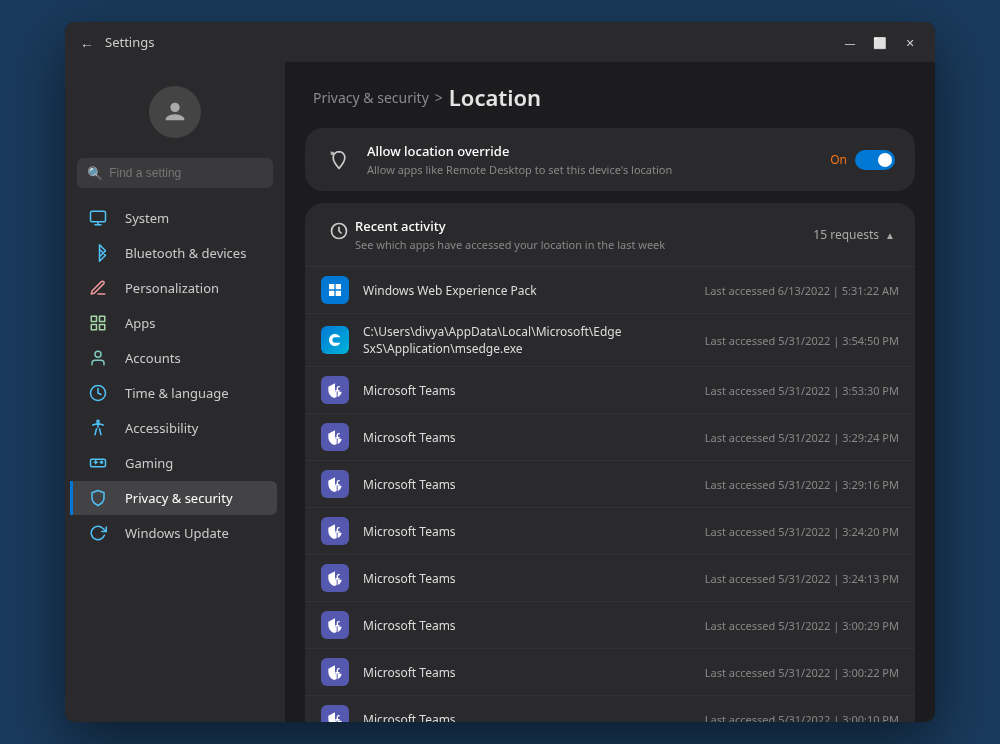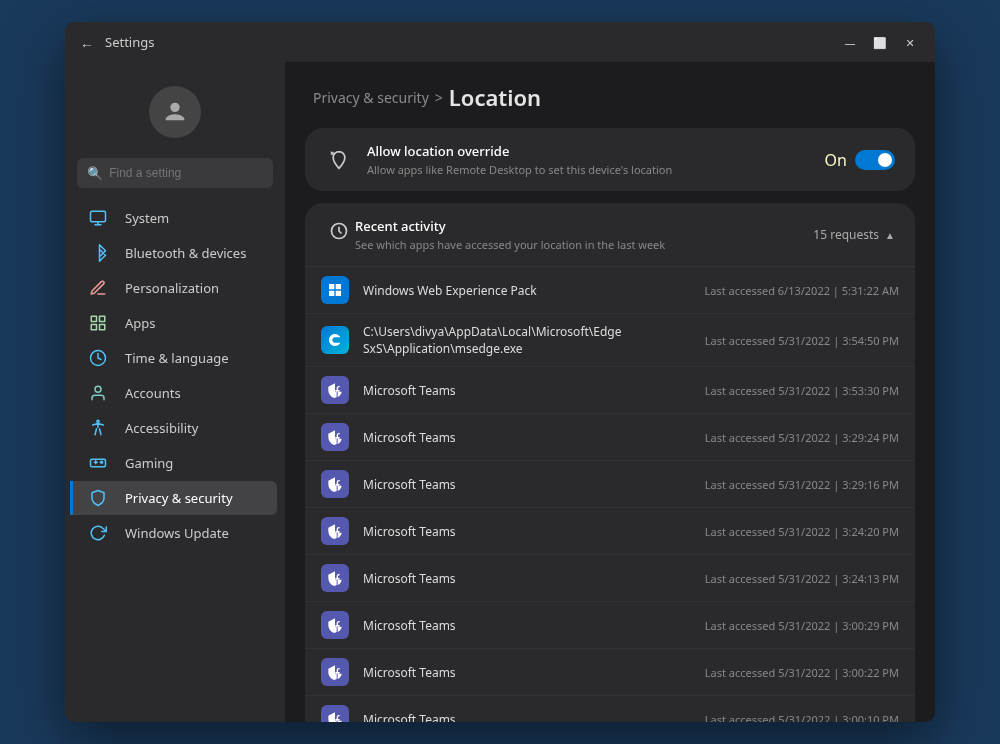--- a/index.html
+++ b/index.html
@@ -221,22 +221,22 @@
       color: #888;
       font-size: 11px;
       margin-top: 2px;
     }
     .toggle-area {
       display: flex;
       align-items: center;
       gap: 8px;
     }
     .toggle-label {
-      color: #fef9c3;
-      font-size: 16px;
+      color: #f97316;
+      font-size: 12px;
     }
     .toggle {
       width: 40px;
       height: 20px;
       background: #0078d4;
       border-radius: 10px;
       position: relative;
       cursor: pointer;
     }
     .toggle::after {
@@ -402,35 +402,35 @@
         <rect x="3" y="3" width="7" height="7"></rect>
                 <rect x="14" y="3" width="7" height="7"></rect>
                 <rect x="14" y="14" width="7" height="7"></rect>
                 <rect x="3" y="14" width="7" height="7"></rect>
       </svg>
     </div>
     <span>Apps</span>
   </div>
           <div class="nav-item">
     <div class="nav-icon">
+      <svg width="18" height="18" viewBox="0 0 24 24" fill="none" stroke="#80cbc4" stroke-width="2" stroke-linecap="round" stroke-linejoin="round">
+        <path d="M20 21v-2a4 4 0 0 0-4-4H8a4 4 0 0 0-4 4v2"></path>
+                <circle cx="12" cy="7" r="4"></circle>
+      </svg>
+    </div>
+    <span>Accounts</span>
+  </div>
+          <div class="nav-item">
+    <div class="nav-icon">
       <svg width="18" height="18" viewBox="0 0 24 24" fill="none" stroke="#4fc3f7" stroke-width="2" stroke-linecap="round" stroke-linejoin="round">
         <circle cx="12" cy="12" r="10"></circle>
                 <polyline points="12 6 12 12 16 14"></polyline>
       </svg>
     </div>
     <span>Time &amp; language</span>
-  </div>
-          <div class="nav-item">
-    <div class="nav-icon">
-      <svg width="18" height="18" viewBox="0 0 24 24" fill="none" stroke="#80cbc4" stroke-width="2" stroke-linecap="round" stroke-linejoin="round">
-        <path d="M20 21v-2a4 4 0 0 0-4-4H8a4 4 0 0 0-4 4v2"></path>
-                <circle cx="12" cy="7" r="4"></circle>
-      </svg>
-    </div>
-    <span>Accounts</span>
   </div>
           <div class="nav-item">
     <div class="nav-icon">
       <svg width="18" height="18" viewBox="0 0 24 24" fill="none" stroke="#4fc3f7" stroke-width="2" stroke-linecap="round" stroke-linejoin="round">
         <circle cx="12" cy="3" r="1.5"></circle>
                 <path d="M5 8l7-2 7 2M12 6v5M8 21l2-8M16 21l-2-8"></path>
       </svg>
     </div>
     <span>Accessibility</span>
   </div>

